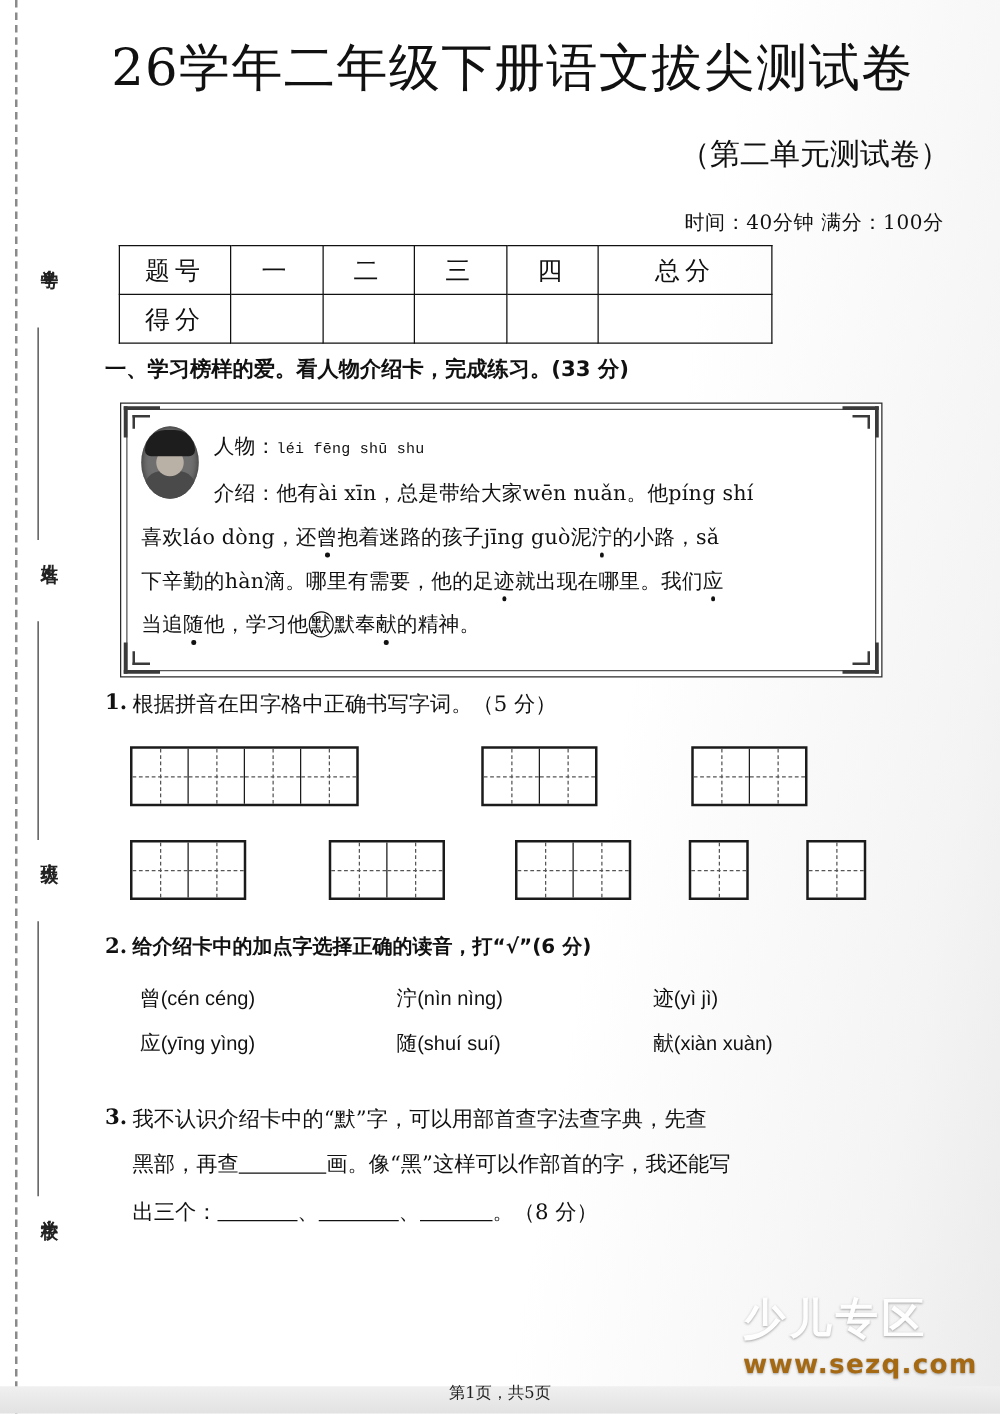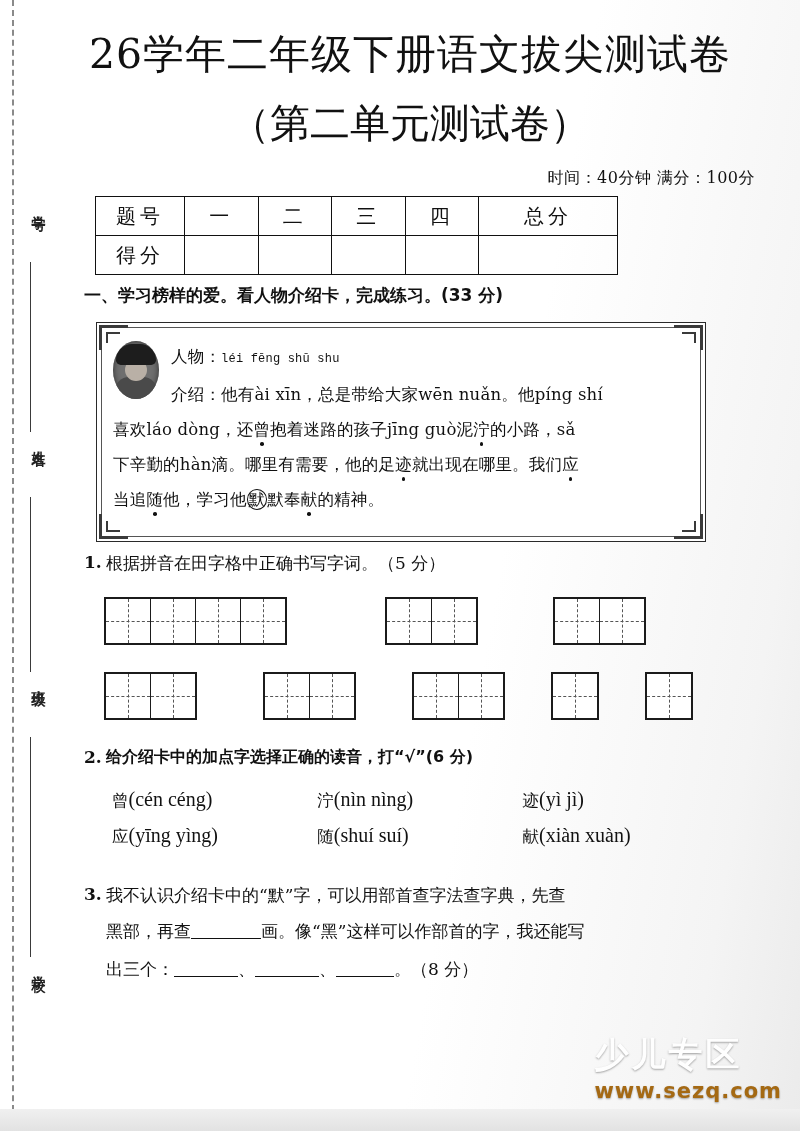--- a/index.html
+++ b/index.html
@@ -21,22 +21,22 @@
   .vlabel{position:absolute;left:14px;width:34px;text-align:center;
           writing-mode:vertical-rl;text-orientation:upright;
           font-family:"DejaVu Sans","Liberation Sans",sans-serif;
           font-weight:700;font-size:14px;letter-spacing:2px;color:#222;}
   .vrule{position:absolute;left:30px;width:0;border-left:1.4px solid #3a3a3a;}
 
   
   .title1{position:absolute;left:60px;top:26px;width:700px;text-align:center;
           font-size:41px;line-height:56px;font-weight:400;letter-spacing:1px;
           font-family:"DejaVu Serif","Liberation Serif",serif;}
-  .title2{position:absolute;left:60px;top:100px;width:700px;text-align:center;
-          font-size:40px;line-height:46px;
+  .title2{position:absolute;left:60px;top:100px;width:700px;text-align:right;
+          font-size:24px;line-height:46px;
           font-family:"DejaVu Serif","Liberation Serif",serif;}
   .meta{position:absolute;right:45px;top:168px;font-size:16px;letter-spacing:.5px;
         font-family:"DejaVu Serif","Liberation Serif",serif;}
 
   
   table.score{position:absolute;left:95px;top:196px;width:523px;
               border-collapse:collapse;}
   table.score td{border:1.6px solid #111;height:36px;text-align:center;
                  font-size:20px;letter-spacing:4px;
                  font-family:"DejaVu Serif","Liberation Serif",serif;}
@@ -93,21 +93,21 @@
   .cell{width:44px;height:44px;position:relative;border-right:1px solid #1b1b1b;}
   .cell:last-child{border-right:none;}
   .cell::before{content:"";position:absolute;left:50%;top:0;height:100%;
                 border-left:1.4px dashed #555;}
   .cell::after{content:"";position:absolute;top:50%;left:0;width:100%;
                border-top:1.4px dashed #555;}
 
   .py-row{position:absolute;font-size:16.5px;
           font-family:"DejaVu Serif","Liberation Serif",serif;}
   .py-item{display:inline-block;}
-  .py-item .p{font-family:Liberation Serif, serif;font-size:20px;}
+  .py-item .p{font-family:Liberation Sans, sans-serif;font-size:16px;}
 
   .blank{display:inline-block;border-bottom:1.4px solid #111;vertical-align:-2px;}
 
   
   .wm{position:absolute;right:18px;bottom:28px;text-align:left;opacity:.95;margin-top:20px;}
   .wm .cn{font-family:"DejaVu Sans","Liberation Sans",sans-serif;
           font-size:34px;font-weight:700;color:#ffffff;letter-spacing:3px;
           text-shadow:0 1px 2px rgba(120,120,120,.7);}
   .wm .url{font-family:"DejaVu Sans","Liberation Sans",sans-serif;
            font-size:21px;font-weight:700;color:#a16207;letter-spacing:1px;
@@ -245,14 +245,15 @@
   <div class="qtext" style="position:absolute;left:106px;top:958px;font-size:17px;">
     <span>出三个：</span><span class="blank" style="width:64px;"></span><span>、</span><span class="blank" style="width:64px;"></span><span>、</span><span class="blank" style="width:58px;"></span><span>。（8 分）</span>
   </div>
 
   <div class="wm">
     <div class="cn">少儿专区</div>
     <div class="url">www.sezq.com</div>
   </div>
 
   <div class="footbar"></div>
+  <div class="footer">第1页，共5页</div>
 
 </div>
 
 </body></html>

